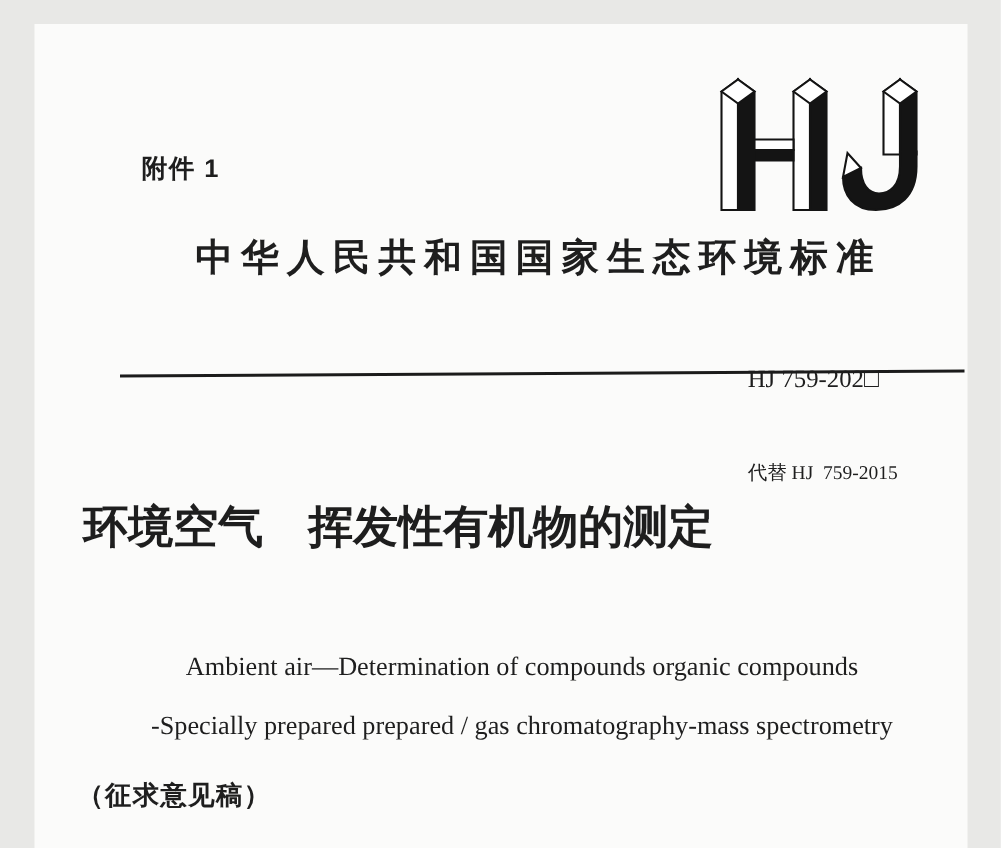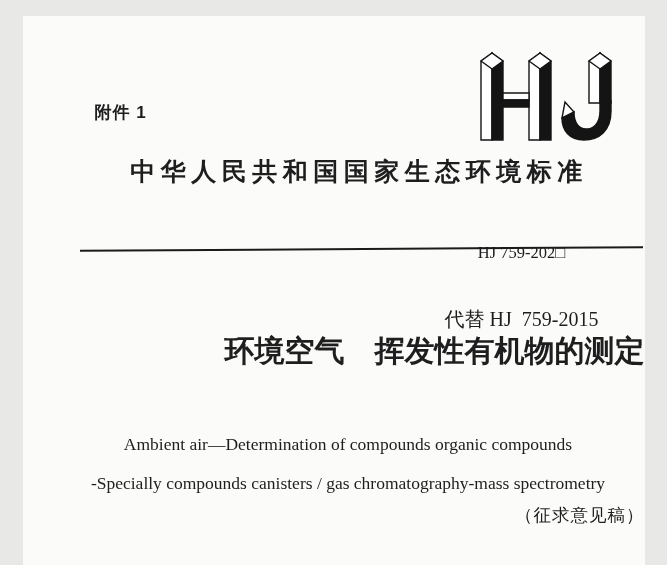--- a/index.html
+++ b/index.html
@@ -12,42 +12,42 @@
   .sans{font-family:"Liberation Sans","DejaVu Sans",sans-serif;}
   .attachment{
     left:72px;top:85px;font-size:17px;font-weight:700;letter-spacing:1px;
   }
   .logo-wrap{left:455px;top:34px;width:136px;height:94px;}
   .heading{
     left:51px;right:0;top:139px;text-align:center;
     font-size:25px;font-weight:700;letter-spacing:5.5px;white-space:nowrap;
   }
   .std-block{
-    right:46px;top:184px;text-align:center;line-height:1.32;white-space:pre;
+    right:46px;top:184px;text-align:left;line-height:1.32;white-space:pre;
   }
   .std-number{font-size:16.5px;}
-  .std-replaces{font-size:20px;}
+  .std-replaces{font-size:13px;}
   .rule{
     left:57px;top:232px;width:563px;height:2.2px;background:#1b1b1b;
     transform:rotate(-0.35deg);
   }
   .title-cn{
-    left:33px;right:0;text-align:right;font-weight:700;
+    left:33px;right:0;text-align:left;font-weight:700;
     font-size:30px;white-space:nowrap;
   }
   .title-cn.l1{top:315px;}
   .title-cn.l2{top:360px;}
   .title-en{
     left:29px;right:0;text-align:center;font-size:17.5px;white-space:nowrap;
   }
   .title-en.l1{top:418px;}
   .title-en.l2{top:457px;}
   .draft-note{
-    left:29px;right:0;top:487px;text-align:right;
-    font-size:17.5px;font-weight:400;letter-spacing:1px;
+    left:29px;right:0;top:502px;text-align:left;
+    font-size:17.5px;font-weight:700;letter-spacing:1px;
   }
   .page-edge{
     left:649px;top:0;width:1.5px;height:565px;background:#cfcfca;
     transform:rotate(0.8deg);transform-origin:top center;
   }
   .edge-strip{left:651px;top:0;right:0;height:565px;background:#ffffff;opacity:.6;}
 </style>
 </head>
 <body>
 
@@ -91,17 +91,17 @@
   <div class="abs std-block">
     <div class="std-number">HJ 759-202□</div>
     <div class="std-replaces">代替 HJ  759-2015</div>
   </div>
 
   <div class="abs rule"></div>
 
   <div class="abs title-cn sans l1">环境空气　挥发性有机物的测定</div>
 
   <div class="abs title-en l1">Ambient air—Determination of compounds organic compounds</div>
-  <div class="abs title-en l2">-Specially compounds canisters / gas chromatography-mass spectrometry</div>
+  <div class="abs title-en l2">-Specially prepared prepared / gas chromatography-mass spectrometry</div>
 
   <div class="abs draft-note sans">（征求意见稿）</div>
 
 </div>
 
 </body></html>

